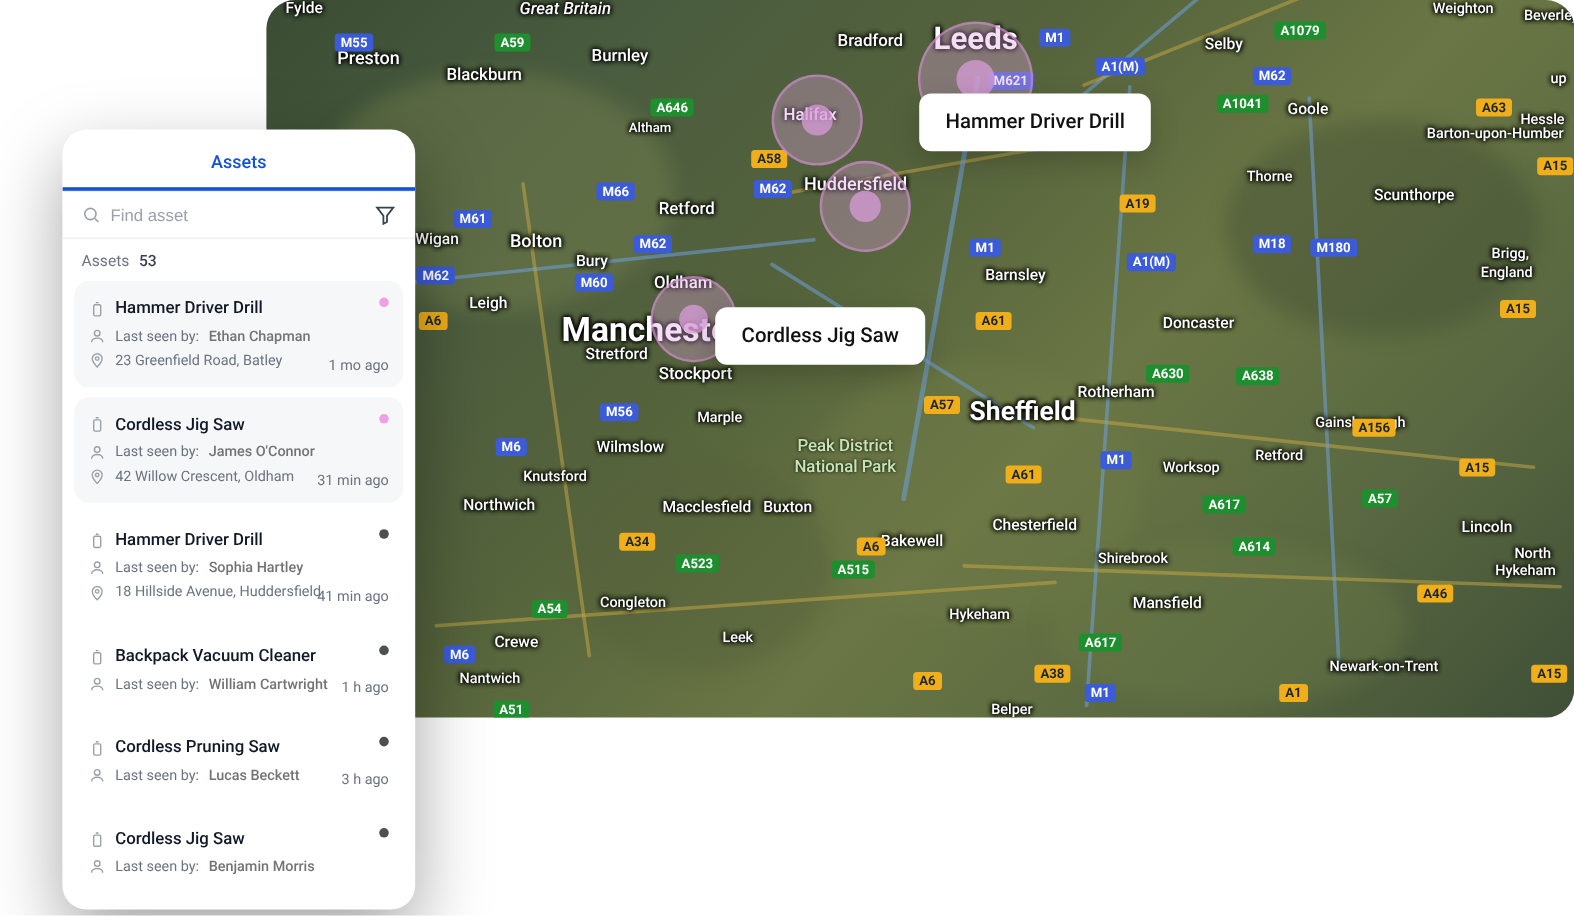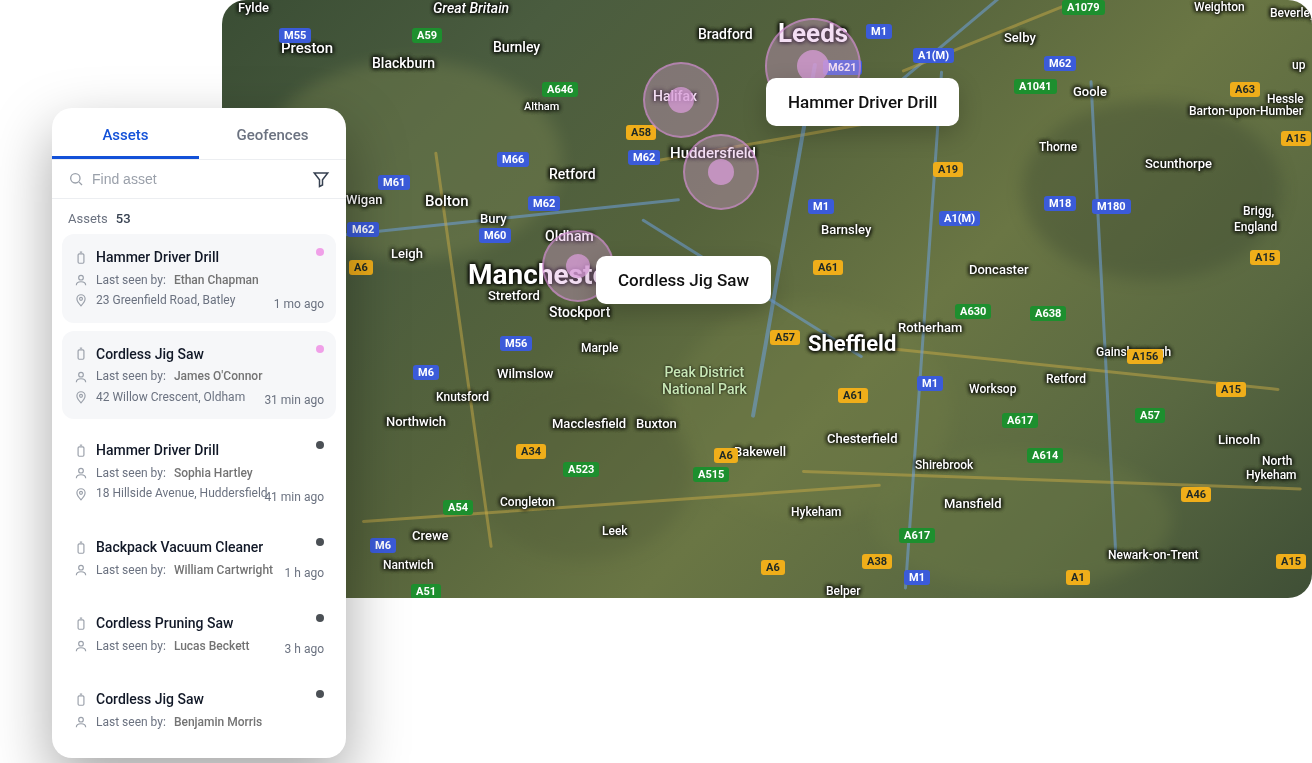--- a/index.html
+++ b/index.html
@@ -283,21 +283,21 @@
       <div class="city" style="left: 190px; top: 528px; font-size: 13px;">Crewe</div>
       <div class="city" style="left: 380px; top: 524px; font-size: 12px;">Leek</div>
       <div class="city" style="left: 161px; top: 558px; font-size: 12px;">Nantwich</div>
       <div class="city" style="left: 886px; top: 548px; font-size: 12px;">Newark-on-Trent</div>
       <div class="city" style="left: 604px; top: 584px; font-size: 12px;">Belper</div>
       <div class="park" style="left: 440px; top: 364px; font-size: 14px;">Peak District<br>National Park</div>
       <div class="shield m" style="left: 57px; top: 28px;">M55</div>
       <div class="shield a" style="left: 190px; top: 28px;">A59</div>
       <div class="shield m" style="left: 644px; top: 24px;">M1</div>
       <div class="shield m" style="left: 691px; top: 48px;">A1(M)</div>
-      <div class="shield a" style="left: 840px; top: 0;">A1079</div>
+      <div class="shield a" style="left: 840px; top: 18px;">A1079</div>
       <div class="shield a" style="left: 320px; top: 82px;">A646</div>
       <div class="shield m" style="left: 601px; top: 60px;">M621</div>
       <div class="shield a" style="left: 792px; top: 79px;">A1041</div>
       <div class="shield m" style="left: 822px; top: 56px;">M62</div>
       <div class="shield aorange" style="left: 1008px; top: 82px;">A63</div>
       <div class="shield aorange" style="left: 404px; top: 125px;">A58</div>
       <div class="shield aorange" style="left: 1059px; top: 131px;">A15</div>
       <div class="shield m" style="left: 406px; top: 150px;">M62</div>
       <div class="shield m" style="left: 275px; top: 152px;">M66</div>
       <div class="shield aorange" style="left: 711px; top: 162px;">A19</div>
@@ -355,21 +355,20 @@
         <div class="inner" style="background:rgba(215,155,215,0.75);"></div>
       </div>
       <div class="map-label" style="left: 544px; top: 78px;">Hammer Driver Drill</div>
       <div class="map-label" style="left: 374px; top: 256px;">Cordless Jig Saw</div>
     </div>
 </div>
 
 <div class="panel">
   <div class="tabs">
     <div class="tab active">Assets</div>
-    <div class="tab">Geofences</div>
   </div>
 
   <div class="search-row">
     <svg class="search-icon" width="16" height="16" viewBox="0 0 24 24" fill="none" stroke="currentColor" stroke-width="2">
         <circle cx="11" cy="11" r="7"></circle>
         <line x1="21" y1="21" x2="16.65" y2="16.65"></line>
       </svg>
     <input class="search-input" placeholder="Find asset" style="">
     <svg class="filter-icon" width="18" height="18" viewBox="0 0 24 24" fill="none" stroke="currentColor" stroke-width="2">
         <polygon points="3 4 21 4 14 13 14 20 10 22 10 13 3 4"></polygon>

